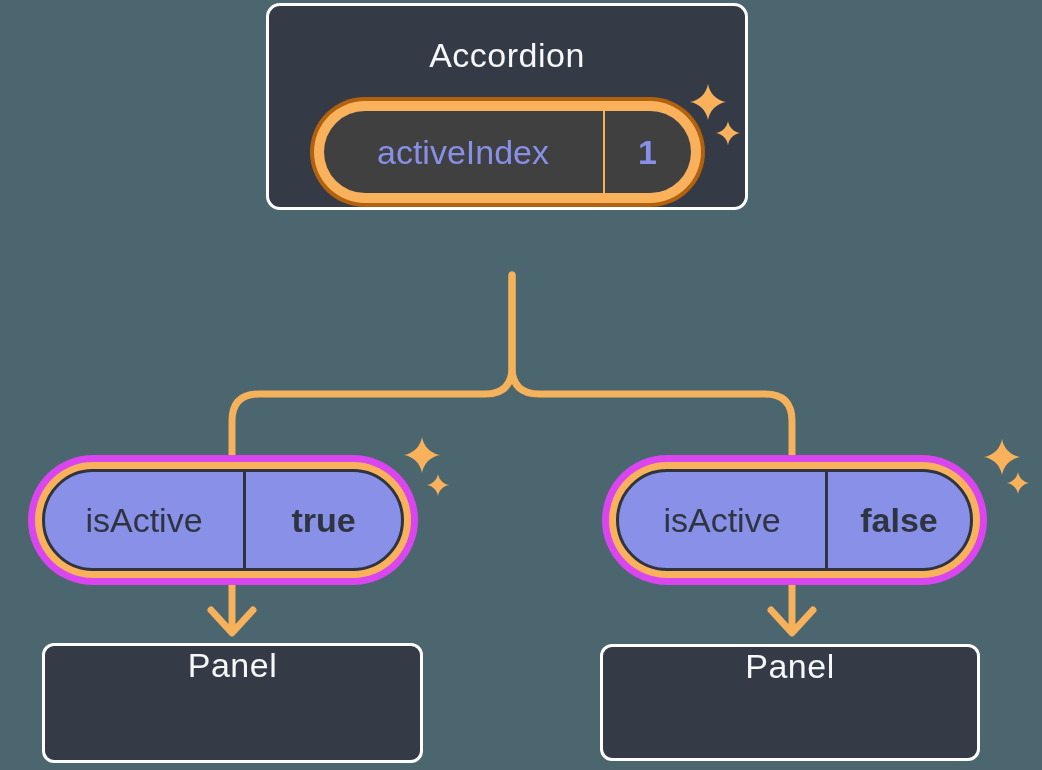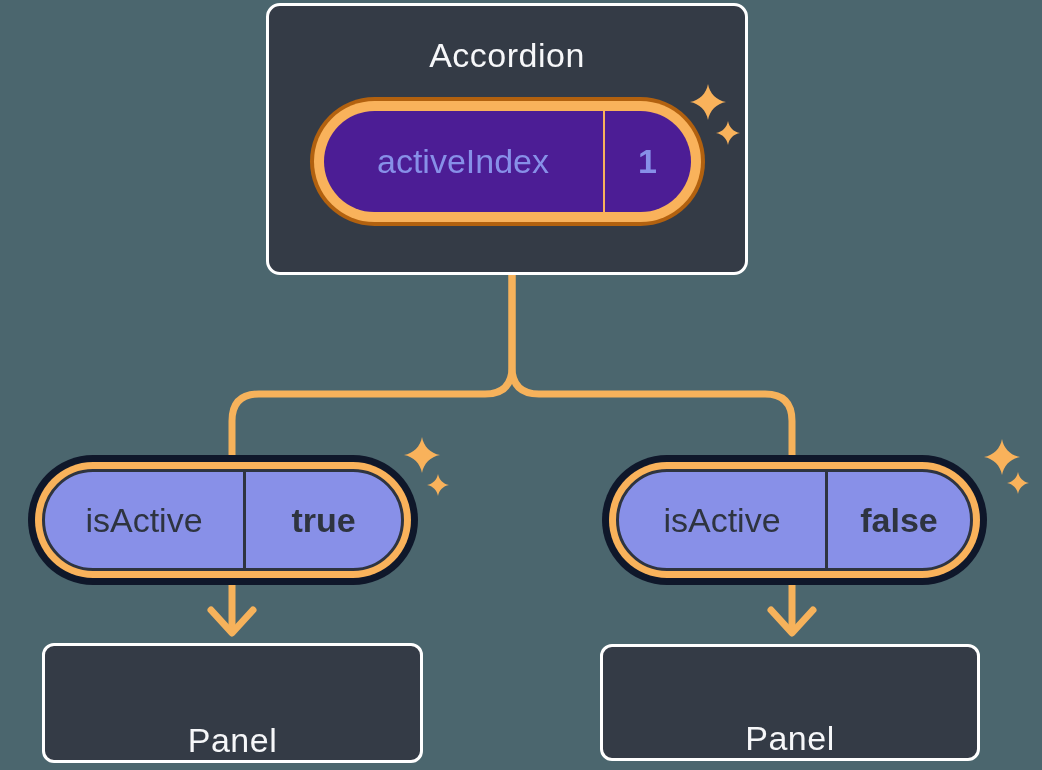--- a/index.html
+++ b/index.html
@@ -18,30 +18,30 @@
   
   .dark-box {
     position: absolute;
     background: #343b46;
     border: 3px solid #ffffff;
     border-radius: 14px;
     display: flex;
     flex-direction: column;
     align-items: center;
   }
-  .root-box { left: 266px; top: 3px; width: 482px; height: 272px; }
+  .root-box { left: 266px; top: 3px; width: 482px; height: 207px; }
   .box-title {
     margin-top: 30px;
     font-size: 34px;
     font-weight: 500;
     letter-spacing: 0.5px;
     color: #f6f7f9;
   }
 
-  .panel-box { justify-content: flex-end; }
+  .panel-box { justify-content: flex-start; }
   .panel-left  { left: 42px;  top: 643px; width: 381px; height: 120px; border-radius: 12px; }
   .panel-right { left: 600px; top: 644px; width: 380px; height: 117px; border-radius: 12px; }
   .panel-label { font-size: 34px; font-weight: 500; letter-spacing: 0.5px; color: #f6f7f9; }
 
   
   .state-pill-outer {
     margin-top: 22px;
     width: 395px;
     height: 129px;
     background: #b2610f;
@@ -49,39 +49,39 @@
     padding: 4px;
   }
   .state-pill-light {
     width: 100%; height: 100%;
     background: #f9b25b;
     border-radius: 999px;
     padding: 10px;
   }
   .state-pill-interior {
     width: 100%; height: 100%;
-    background: #4c1d95;
+    background: #404040;
     border-radius: 999px;
     display: flex;
     align-items: stretch;
     overflow: hidden;
   }
   .state-pill-interior .cell {
     display: flex; align-items: center; justify-content: center;
   }
   .state-pill-interior .cell.key { flex: 1; }
   .state-pill-interior .cell.val { width: 86px; }
   .state-divider-orange { width: 2px; background: #f9b25b; }
   .state-key { font-size: 34px; color: #8790e8; }
   .state-val { font-size: 34px; font-weight: 700; color: #8790e8; }
 
   
   .prop-pill-outer {
     position: absolute;
-    background: #0f172a;
+    background: #d946ef;
     border-radius: 999px;
     padding: 7px;
     height: 130px;
   }
   .prop-left  { left: 28px;  top: 455px; width: 390px; }
   .prop-right { left: 602px; top: 455px; width: 385px; }
   .prop-pill-light {
     width: 100%; height: 100%;
     background: #f9b25b;
     border-radius: 999px;

